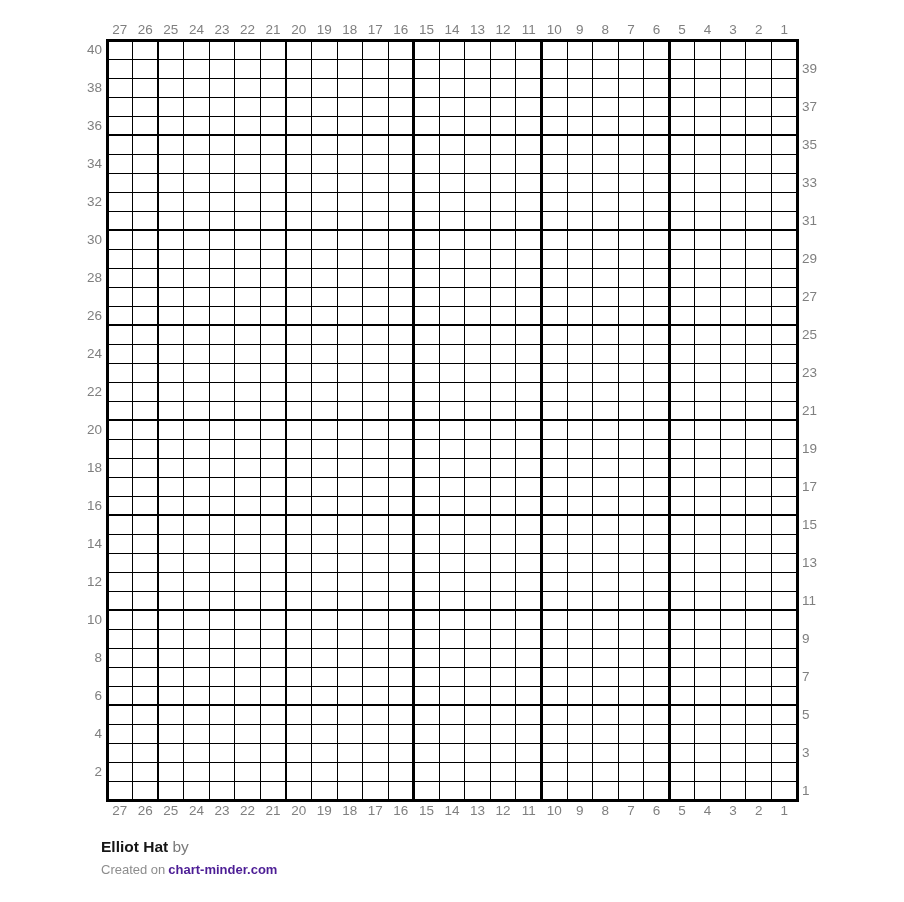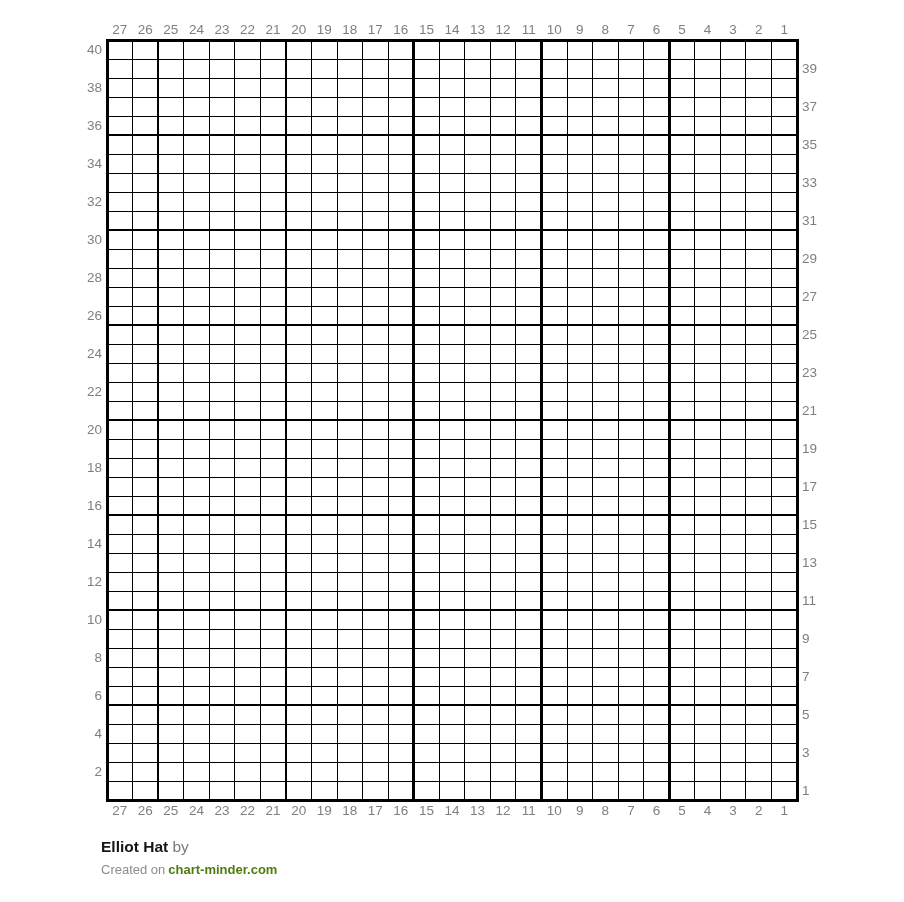--- a/index.html
+++ b/index.html
@@ -39,21 +39,21 @@
     font-size: 13px;
     line-height: 15px;
     color: #8d8d8d;
   }
   .footer-credit-prefix {
     margin-right: 3px;
     margin-top: 7px;
   }
   .footer-site {
     font-weight: bold;
-    color: #4d7c0f;
+    color: #4c1d95;
   }
 </style>
 </head>
 <body>
 
 <div class="page">
   <svg id="grid-svg" class="chart-svg" width="904" height="902">
       <line x1="107" y1="40" x2="107" y2="800" stroke="#000000" stroke-width="1" shape-rendering="crispEdges"></line>
       <line x1="132.55555555555554" y1="40" x2="132.55555555555554" y2="800" stroke="#000000" stroke-width="1" shape-rendering="crispEdges"></line>
       <line x1="158.11111111111111" y1="40" x2="158.11111111111111" y2="800" stroke="#000000" stroke-width="1" shape-rendering="crispEdges"></line>

